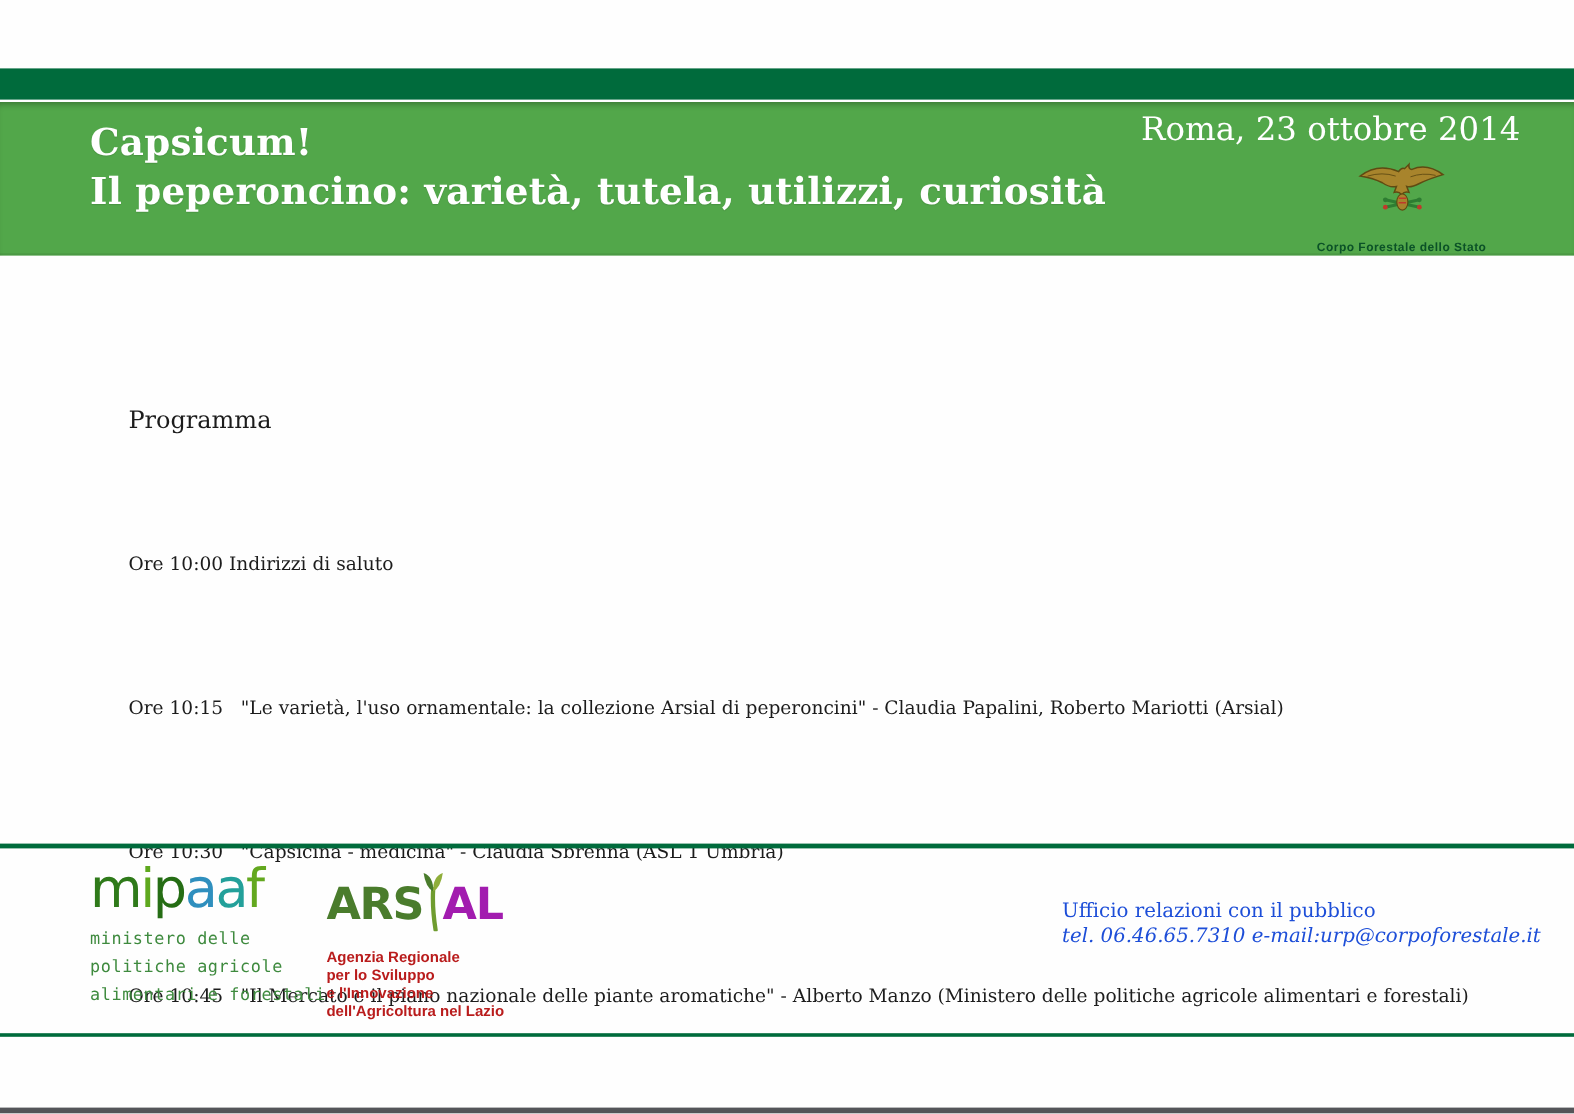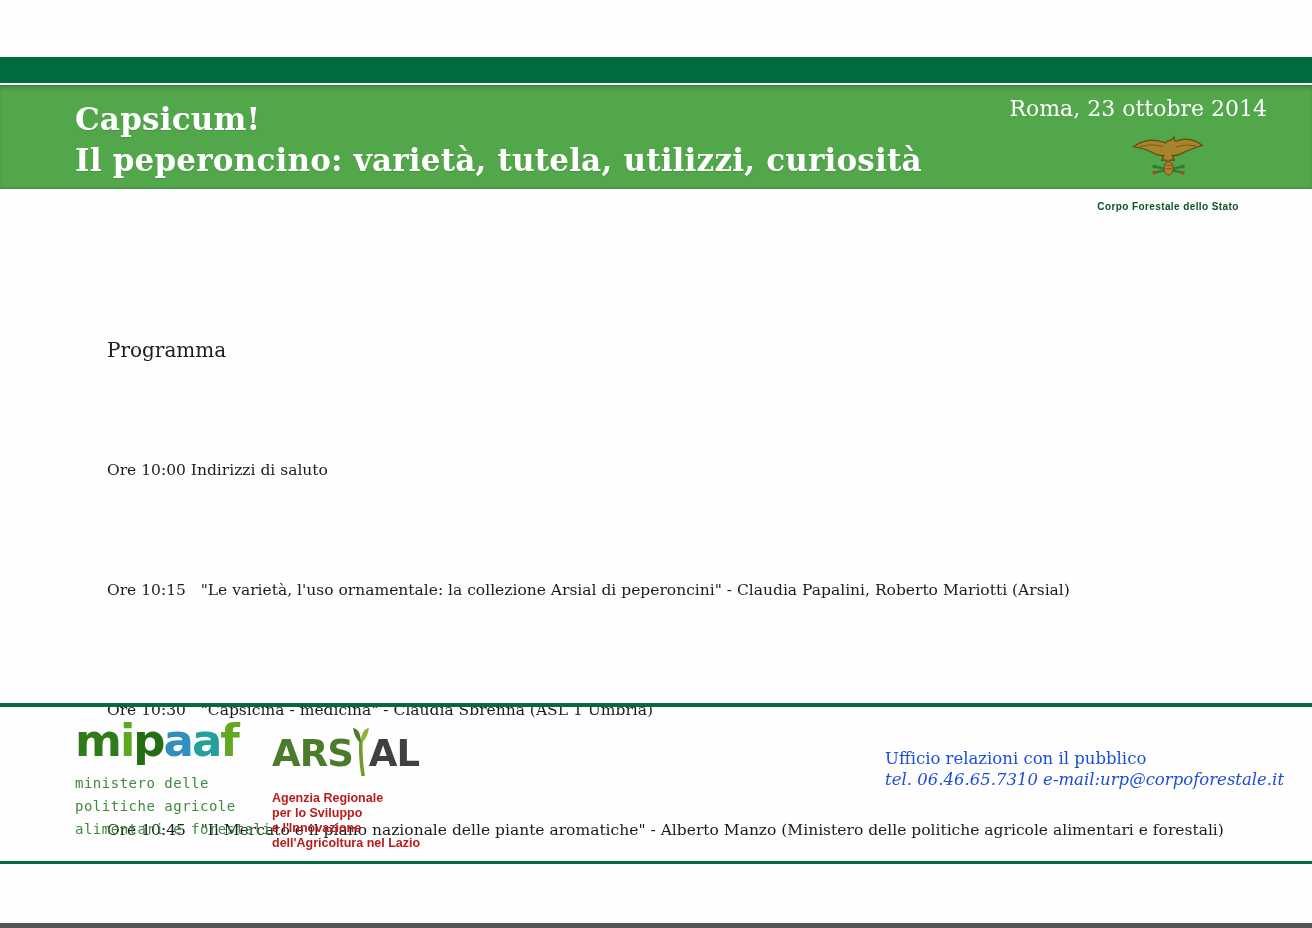--- a/index.html
+++ b/index.html
@@ -11,34 +11,34 @@
     font-family: "DejaVu Serif", serif;
   }
   .page { position: absolute; inset: 0; background: #fefefe; }
 
   
   .band-dark {
     position: absolute; top: 57px; left: 0; width: 100%; height: 26px;
     background: #006B3C;
   }
   .band-light {
-    position: absolute; top: 85px; left: 0; width: 100%; height: 104px;
+    position: absolute; top: 85px; left: 0; width: 100%; height: 128px;
     background: #52A74A;
     box-shadow: inset 0 5px 6px -4px rgba(0,0,0,0.35), inset 0 -2px 0 rgba(0,0,0,0.08);
   }
   .header-title {
     position: absolute; left: 75px; top: 14px;
     color: #ffffff; font-weight: bold;
     font-size: 31px; line-height: 41px;
     letter-spacing: 0.2px;
     text-shadow: 0 1px 1px rgba(0,0,0,0.12);
   }
   .header-date {
     position: absolute; right: 45px; top: 8px;
-    color: #ffffff; font-size: 22px; line-height: 32px;
+    color: #ffffff; font-size: 27px; line-height: 32px;
     font-weight: normal;
   }
   .emblem-wrap {
     position: absolute; right: 44px; top: 48px; width: 200px;
     text-align: center;
   }
   .emblem-caption {
     margin-top: 18px;
     font-family: "Liberation Sans", sans-serif;
     font-size: 10px; font-weight: bold;
@@ -56,21 +56,21 @@
   .program-line { }
 
   
   .rule { position: absolute; left: 0; width: 100%; background: #006B3C; }
   .rule-top { top: 703px; height: 4px; }
   .rule-bottom { top: 861px; height: 3px; }
 
   .mipaaf { position: absolute; left: 75px; top: 718px; }
   .mipaaf-wordmark {
     font-family: "DejaVu Sans", sans-serif;
-    font-weight: 700; font-size: 45px; line-height: 46px;
+    font-weight: 400; font-size: 45px; line-height: 46px;
     letter-spacing: -2px;
   }
   .mipaaf-wordmark span { display: inline-block; }
   .mip-l0 { color: #2f7a1a; }
   .mip-l1 { color: #5ea81e; }
   .mip-l2 { color: #256d14; }
   .mip-l3 { color: #2f8fbe; }
   .mip-l4 { color: #23a09a; }
   .mip-l5 { color: #63a81f; }
   .mipaaf-sub {
@@ -80,21 +80,21 @@
     color: #3e8a3e; letter-spacing: 0.5px;
   }
 
   .arsial { position: absolute; left: 272px; top: 726px; }
   .arsial-wordmark {
     font-family: "DejaVu Sans", sans-serif;
     font-weight: 800; font-size: 37px; line-height: 40px;
     letter-spacing: -1px;
   }
   .ars-prefix { color: #4a7c2c; }
-  .ars-suffix { color: #404040; }
+  .ars-suffix { color: #a21caf; }
   .sprout-icon { vertical-align: -10px; margin: 0 -1px; }
   .arsial-sub {
     margin-top: 7px;
     font-family: "Liberation Sans", sans-serif;
     font-weight: bold; font-size: 12.5px; line-height: 15px;
     color: #b91c1c;
   }
 
   .contact {
     position: absolute; left: 885px; top: 748px;

